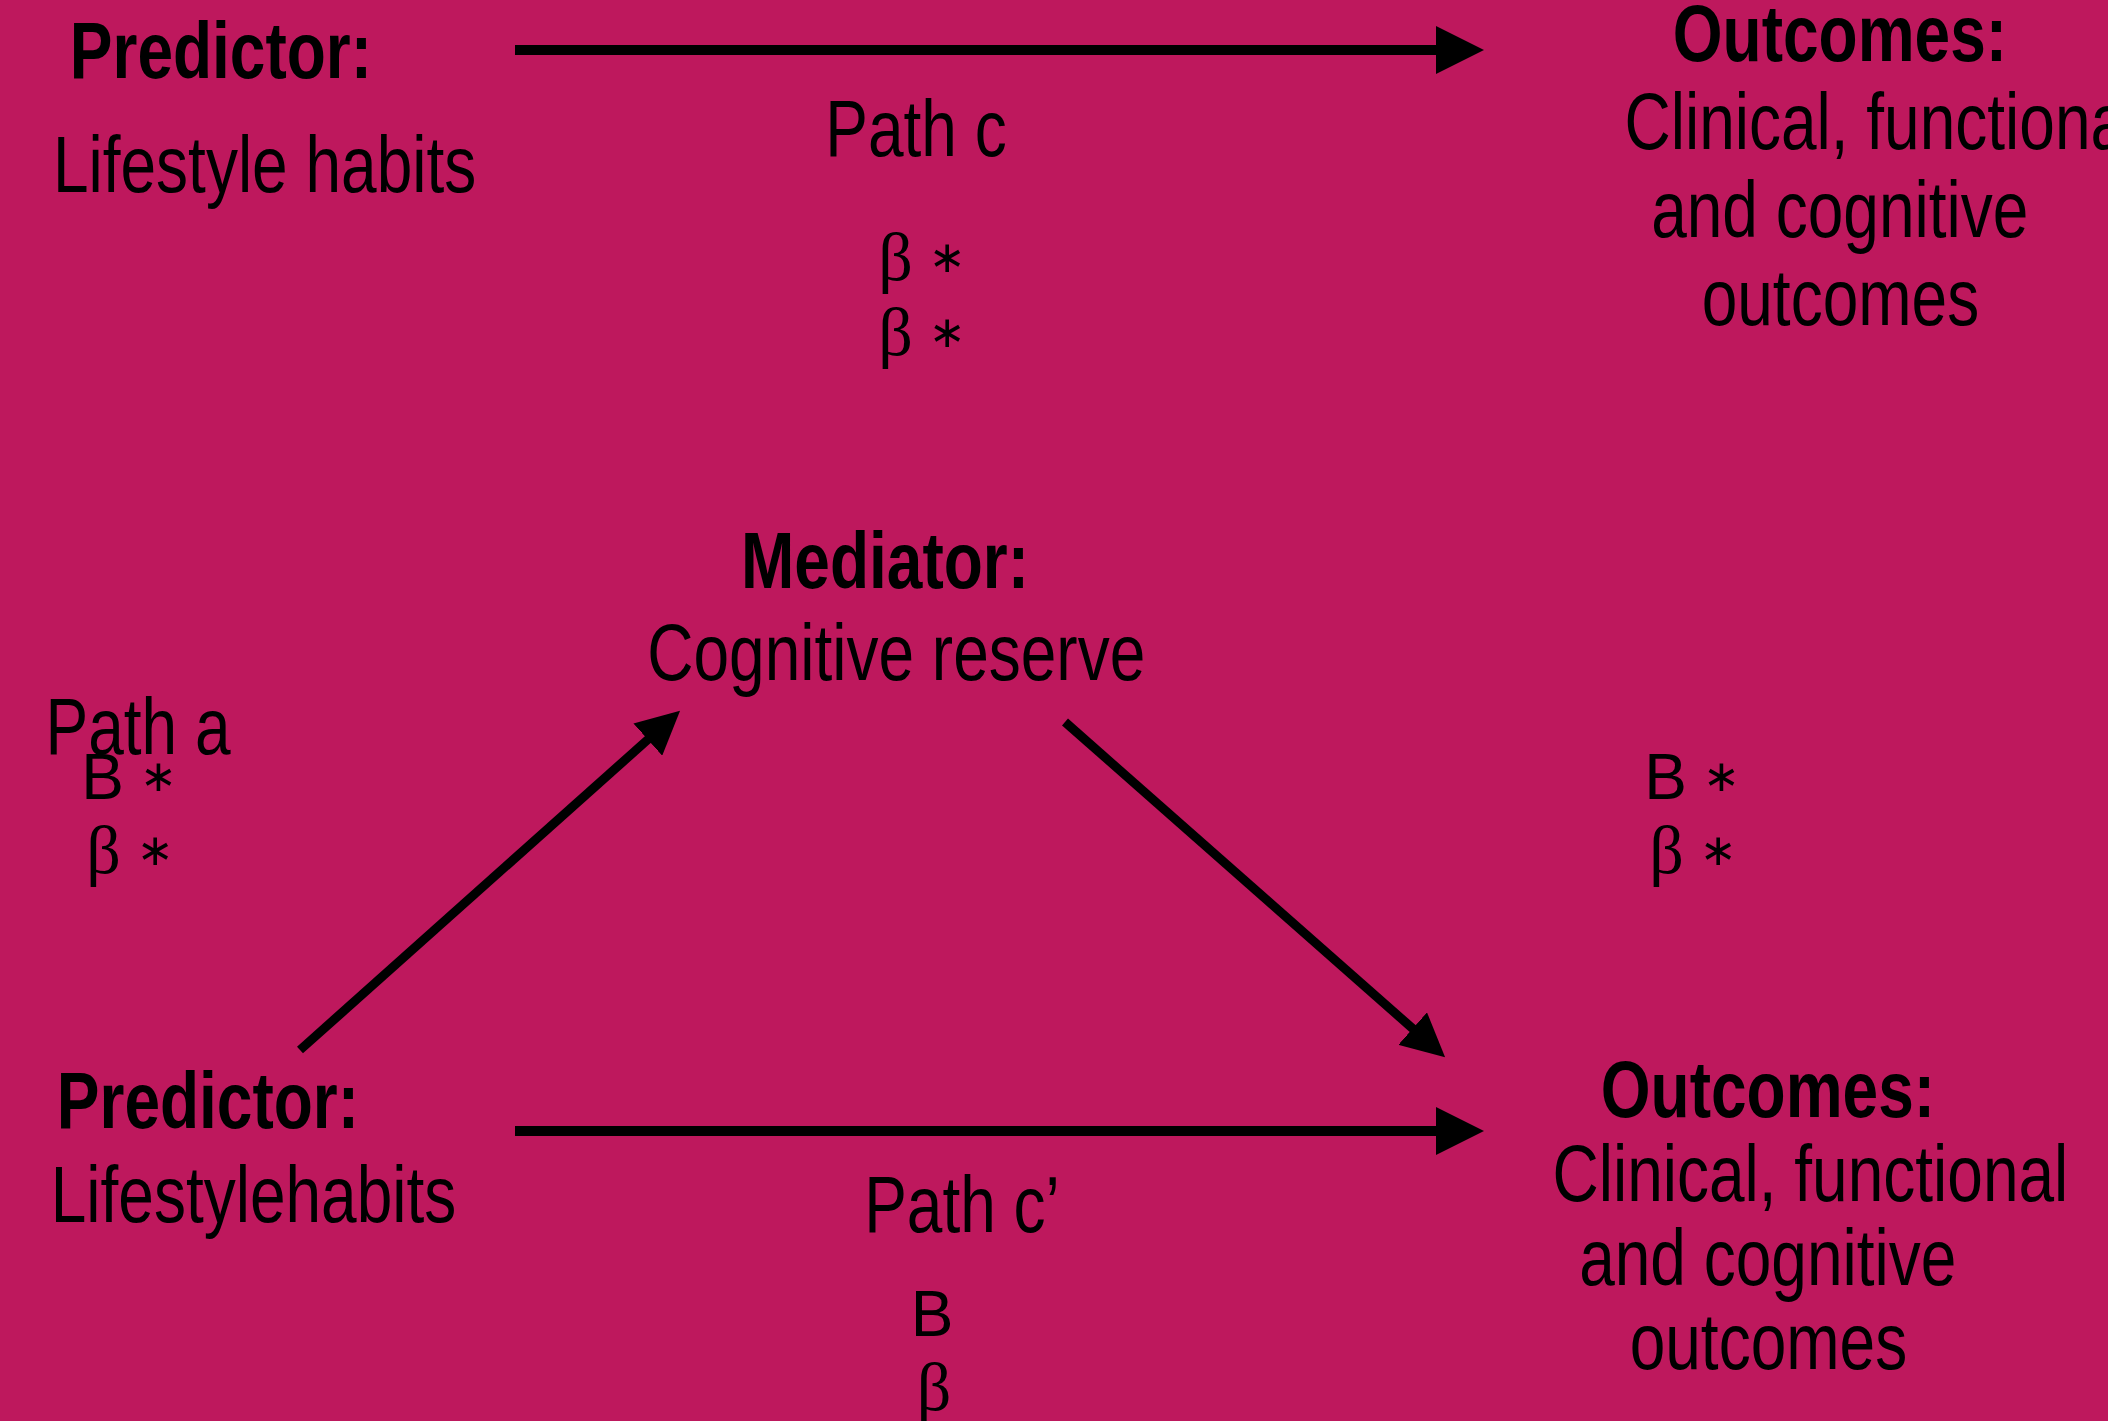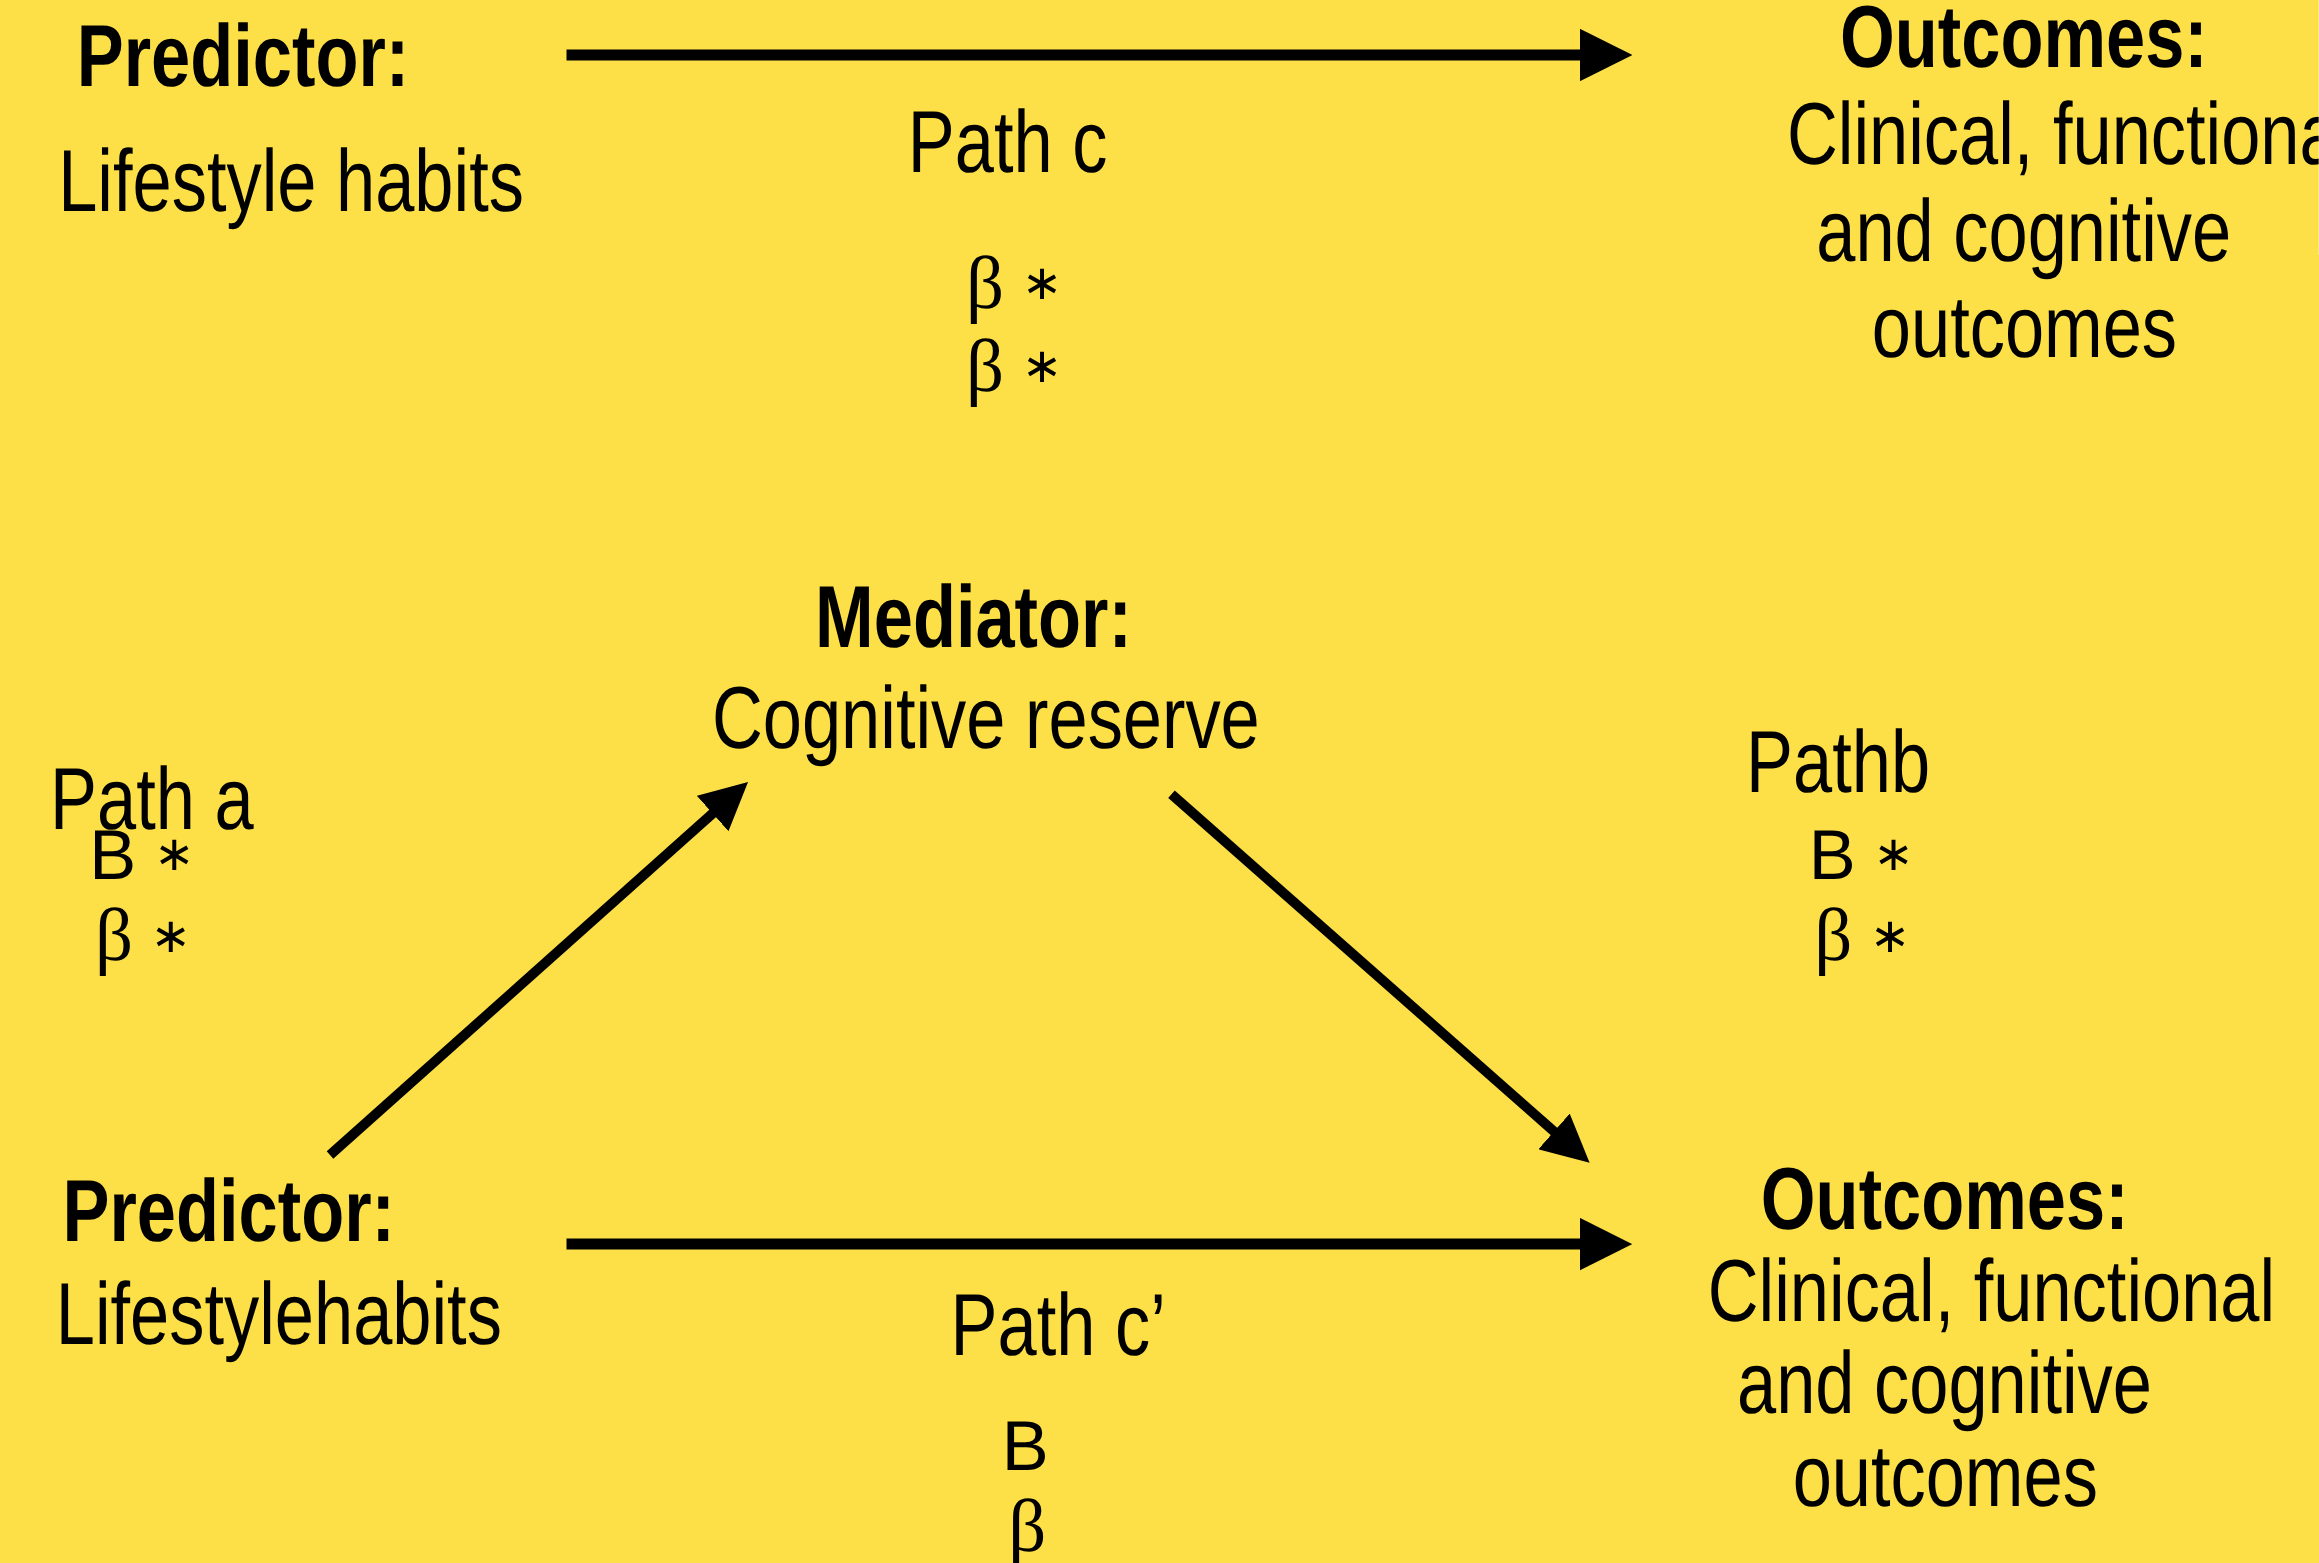--- a/index.html
+++ b/index.html
@@ -54,21 +54,21 @@
   .mark {
     font-family: "Liberation Serif", serif;
     font-size: 44px;
     margin-left: 16px;
     vertical-align: 8px;
   }
 </style>
 </head>
 <body>
 
-<div id="stage" style="background: #fde047; color: rgb(0, 0, 0);">
+<div id="stage" style="background: #be185d; color: rgb(0, 0, 0);">
 
   <svg class="arrows" viewBox="0 0 2108 1421">
     <defs>
       <marker id="ah" viewBox="0 0 10 10" refX="7.5" refY="5" markerWidth="4.8" markerHeight="4.8" orient="auto">
         <path d="M 0 0 L 10 5 L 0 10 z" fill="currentColor"></path>
       </marker>
     </defs>
     <line x1="515" y1="50" x2="1472" y2="50" stroke="currentColor" stroke-width="10" marker-end="url(#ah)"></line>
     <line x1="300" y1="1050" x2="672" y2="718" stroke="currentColor" stroke-width="9" marker-end="url(#ah)"></line>
     <line x1="1065" y1="722" x2="1437" y2="1050" stroke="currentColor" stroke-width="9" marker-end="url(#ah)"></line>
@@ -117,23 +117,20 @@
   <div class="plabel" style="left:138px; top:655px;margin-top:32px;">
     <span class="cond">Path a</span>
   </div>
   <div class="stat" style="left:129px; top:743px;">
     <span class="sym-sans">B</span><span class="mark">∗</span>
   </div>
   <div class="stat" style="left:130px; top:816px;">
     <span class="sym-serif">β</span><span class="mark">∗</span>
   </div>
 
-  <div class="plabel" style="left:1671px; top:653px;">
-    <span class="cond">Pathb</span>
-  </div>
   <div class="stat" style="left:1692px; top:743px;">
     <span class="sym-sans">B</span><span class="mark">∗</span>
   </div>
   <div class="stat" style="left:1693px; top:816px;">
     <span class="sym-serif">β</span><span class="mark">∗</span>
   </div>
 
   <div class="plabel" style="left:962px; top:1165px;text-align:center;">
     <span class="cond">Path c’</span>
   </div>

